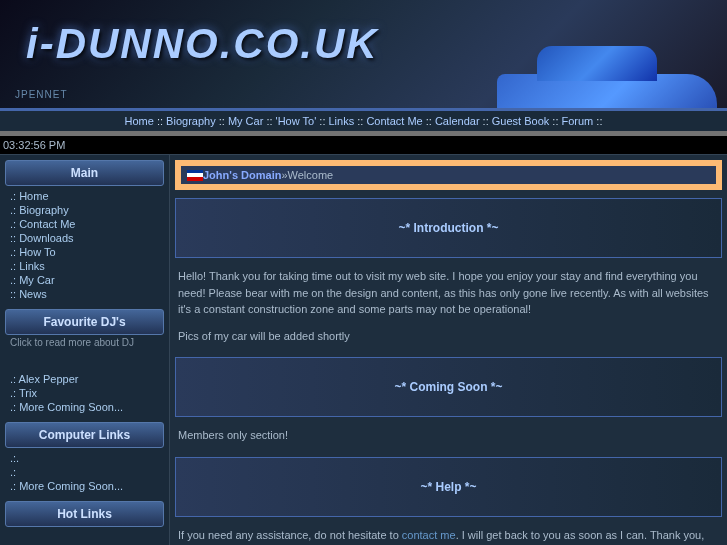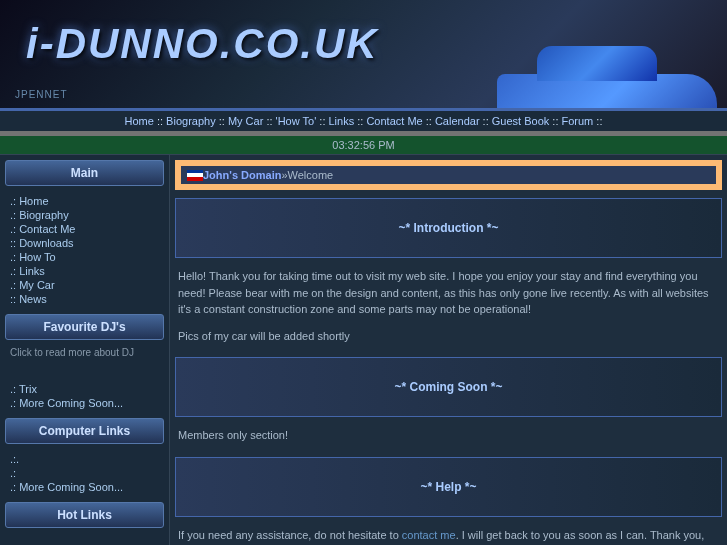--- a/index.html
+++ b/index.html
@@ -104,22 +104,22 @@
       font-size: 11px;
     }
     #navbar a {
       color: #aaccff;
       text-decoration: none;
       cursor: pointer;
     }
 
     
     #timebar {
-      background: #14532d;
-      text-align: center;
+      background: #000000;
+      text-align: left;
       padding: 3px;
       font-size: 11px;
       color: #aabbcc;
       border-bottom: 1px solid #334455;
     }
 
     
     #main-layout {
       display: flex;
       width: 100%;
@@ -139,21 +139,20 @@
       background: linear-gradient(to bottom, #4466aa, #2244778);
       background: #3355888;
       background: linear-gradient(to bottom, #446699, #223355);
       color: #cce0ff;
       text-align: center;
       padding: 5px 0;
       border: 1px solid #5577aa;
       border-radius: 3px;
       font-weight: bold;
       font-size: 12px;
-      margin-bottom: 5px;
       cursor: pointer;
       width: 100%;
     }
 
     .sidebar-links {
       padding: 3px 5px;
       margin-bottom: 5px;
     }
     .sidebar-links a {
       display: block;
@@ -280,20 +279,21 @@
       <a>.: How To</a>
       <a>.: Links</a>
       <a>.: My Car</a>
       <a>:: News</a>
     </div>
 
     
     <button class="sidebar-section-btn">Favourite DJ's</button>
     <div class="sidebar-click-text">Click to read more about DJ</div>
     <div class="sidebar-links">
+      <a>.: Alex Pepper</a>
       <a>.: Trix</a>
       <a>.: More Coming Soon...</a>
     </div>
 
     
     <button class="sidebar-section-btn">Computer Links</button>
     <div class="sidebar-links">
       <a>.:.</a>
       <a>.:</a>
       <a>.: More Coming Soon...</a>

